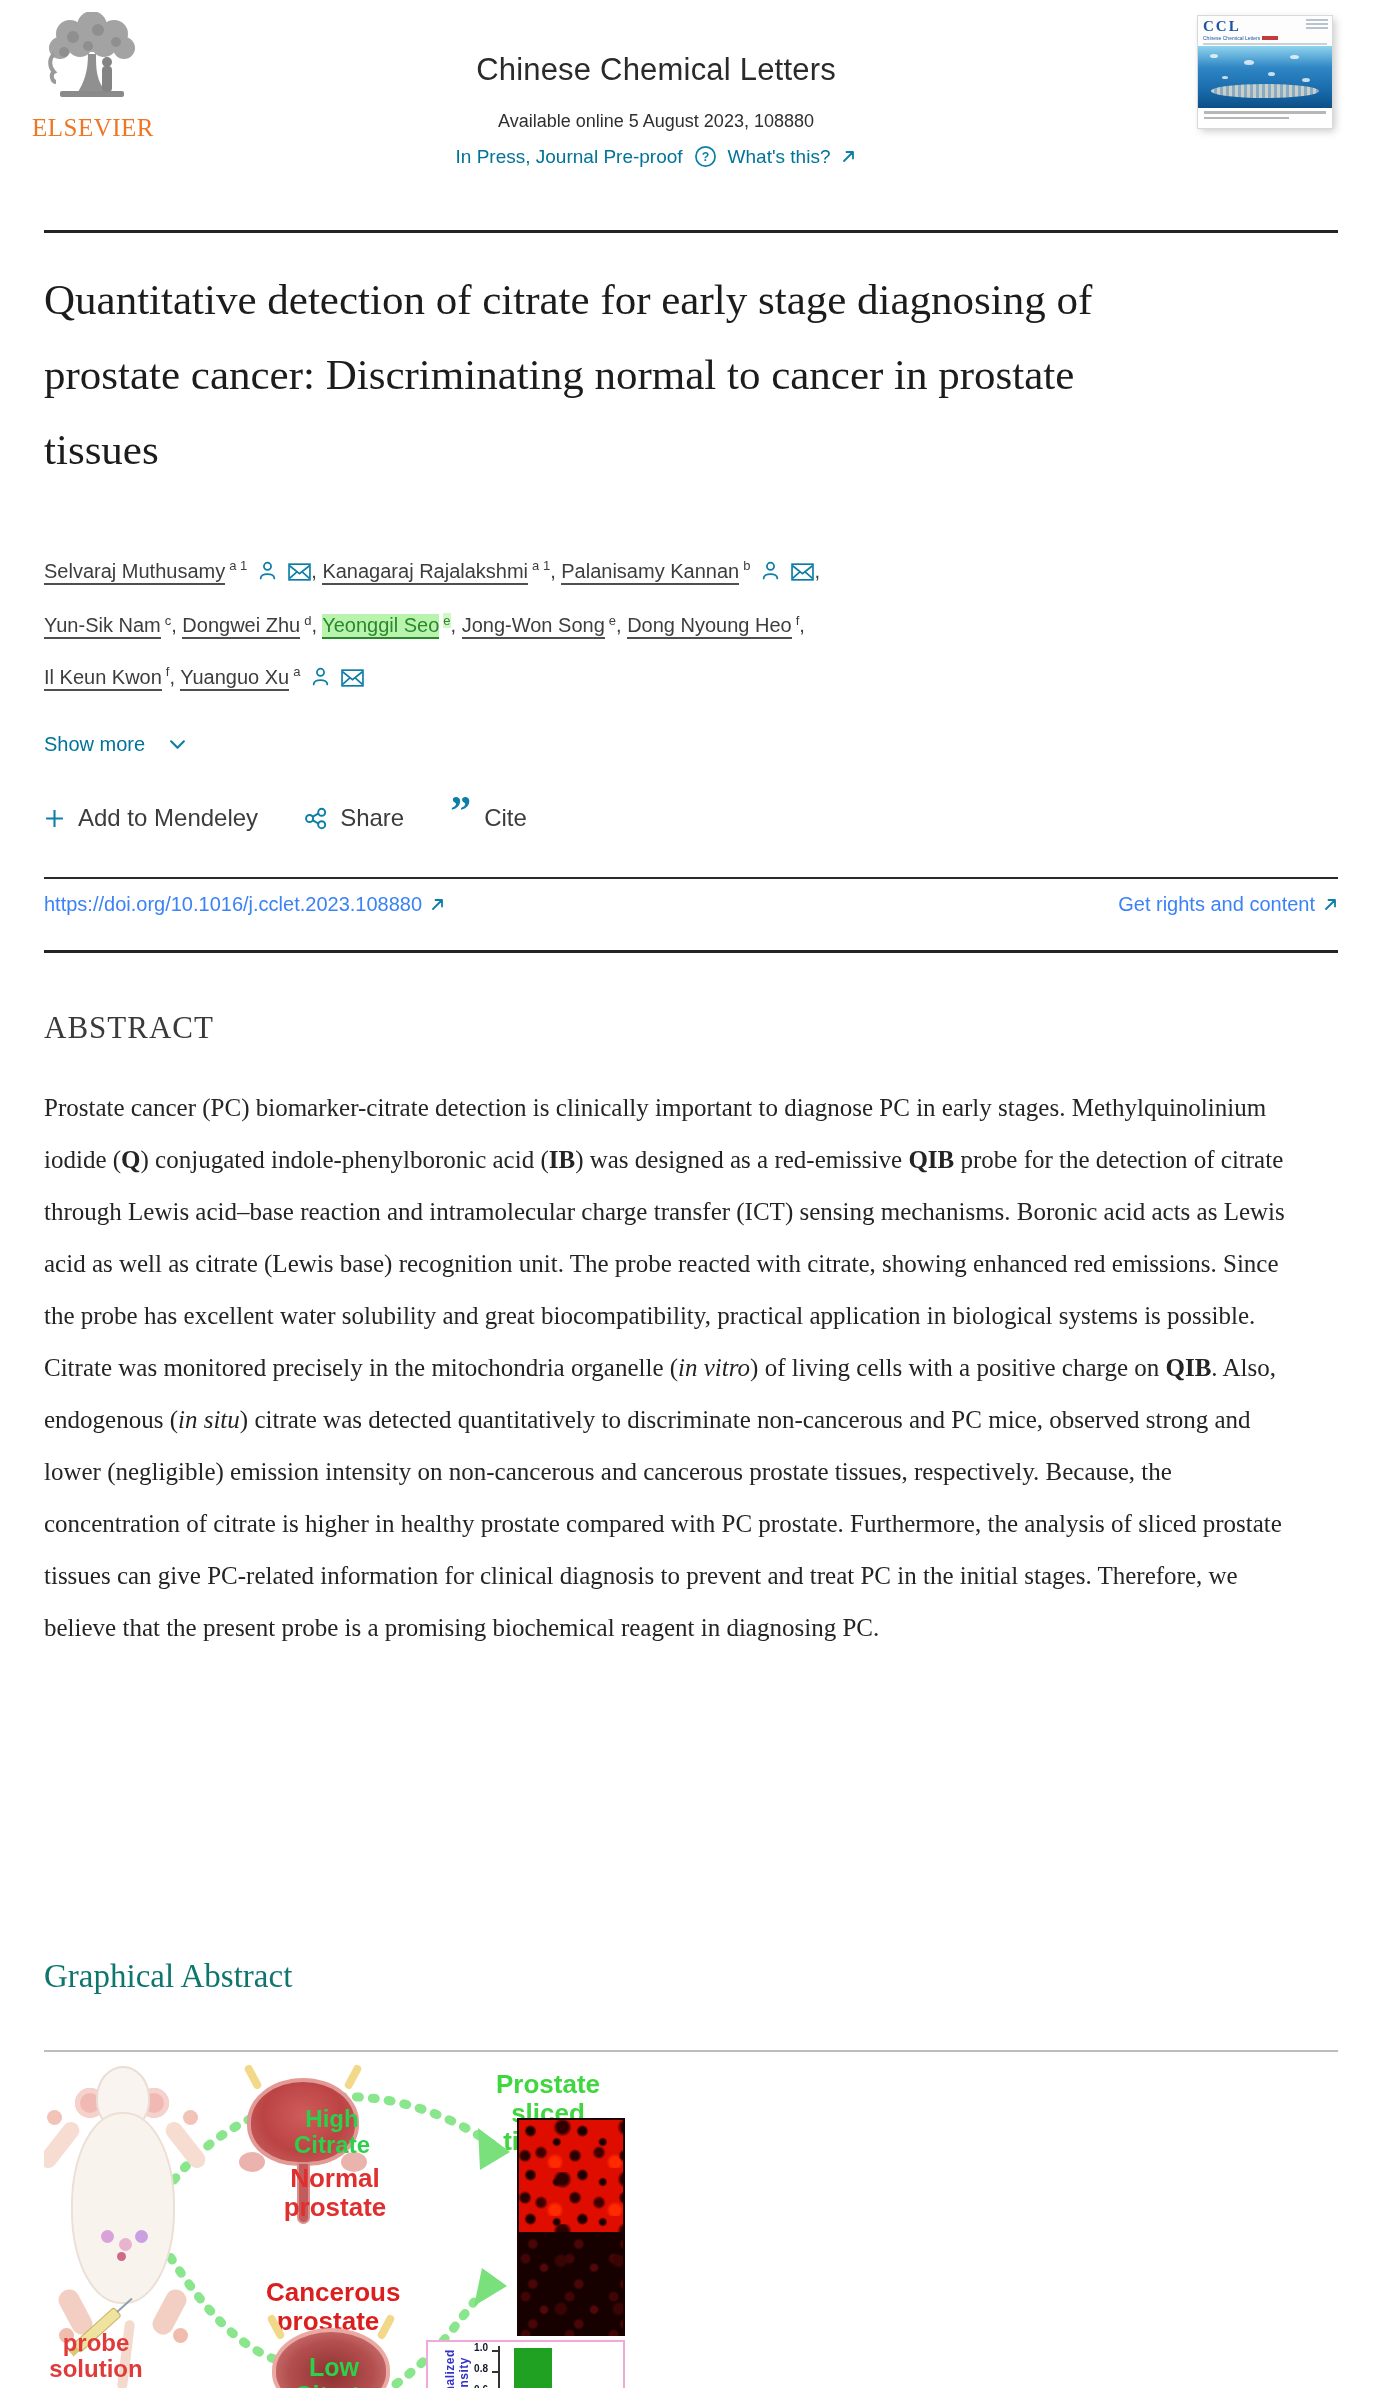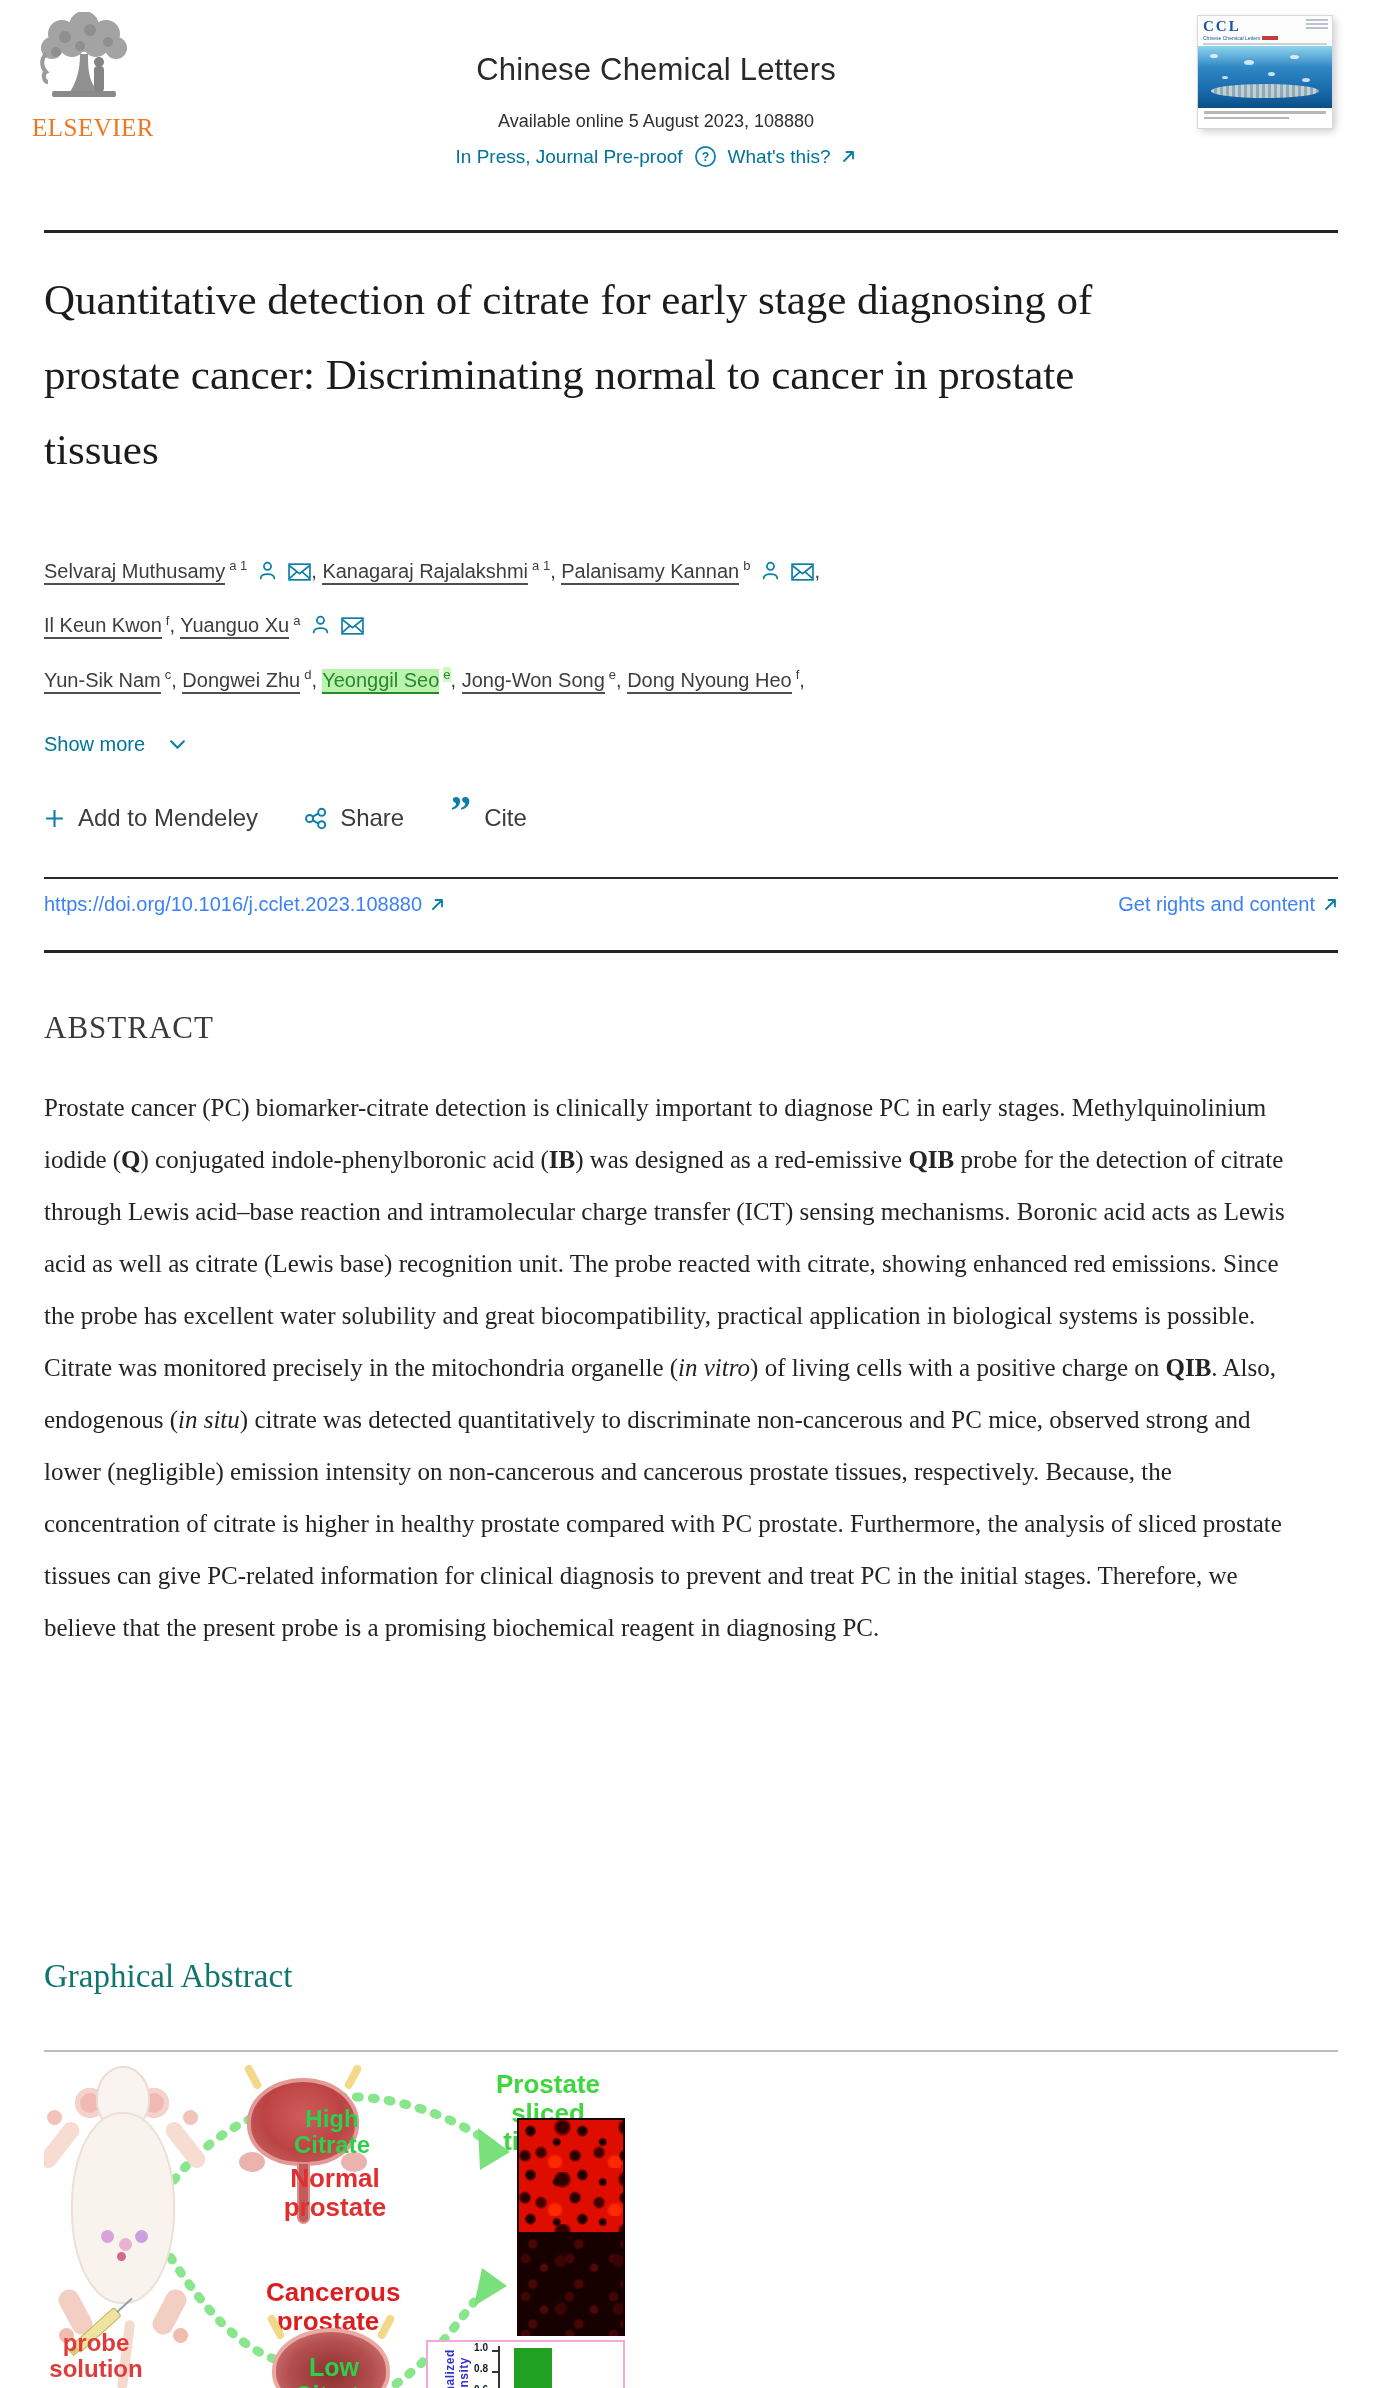--- a/index.html
+++ b/index.html
@@ -1,21 +1,21 @@
 <!DOCTYPE html>
 <html><head>
 <meta charset="utf-8">
 <style>
   * { margin:0; padding:0; box-sizing:border-box; }
   html,body { background:#ffffff; }
   .page { position:relative; width:1394px; height:2388px; background:#fff; overflow:hidden;
           font-family:"Liberation Sans", sans-serif; color:#212121; }
 
   
-  .elsevier { position:absolute; left:32px; top:12px; width:120px; }
+  .elsevier { position:absolute; left:32px; top:12px; width:120px; text-align:center; }
   .elsevier-word { margin-top:2px; font-family:"Liberation Serif", serif; font-size:25px; letter-spacing:.5px;
                    color:#ef7622; font-weight:400; }
   .header-center { position:absolute; left:0; right:82px; top:52px; text-align:center; }
   .journal-title { font-size:31px; font-weight:400; color:#2a2a2a; letter-spacing:.2px; cursor:pointer; }
   .availability { margin-top:23px; font-size:18px; color:#2f2f2f; }
   .inpress-row { margin-top:13px; display:flex; justify-content:center; align-items:center; gap:11px;
                  font-size:19px; color:#007398; }
   .inpress-row .lnk { cursor:pointer; }
   .cover { position:absolute; left:1198px; top:16px; width:134px; height:112px; background:#fff;
            box-shadow:0 0 0 1px #d8d8d8, 3px 3px 8px rgba(0,0,0,.22); overflow:hidden; cursor:pointer; }
@@ -241,35 +241,35 @@
       <span class="author"><span class="author-name">Kanagaraj Rajalakshmi</span><sup>a 1</sup><span class="sep">, </span></span>
       <span class="author"><span class="author-name">Palanisamy Kannan</span><sup>b</sup><span class="a-icon"><svg width="21" height="21" viewBox="0 0 20 20">
               <circle cx="10" cy="6" r="3.4" fill="none" stroke="#0d7ea8" stroke-width="1.7"></circle>
               <path d="M3.5 17.5 C3.5 12 16.5 12 16.5 17.5" fill="none" stroke="#0d7ea8" stroke-width="1.7" stroke-linecap="round"></path>
             </svg></span><span class="a-icon"><svg width="23" height="18" viewBox="0 0 22 17">
               <rect x="1" y="1" width="20" height="15" fill="none" stroke="#0d7ea8" stroke-width="1.6"></rect>
               <path d="M1.5 2.5 L11 10 L20.5 2.5 M1.5 14.5 L8.2 8.6 M20.5 14.5 L13.8 8.6" fill="none" stroke="#0d7ea8" stroke-width="1.6"></path>
             </svg></span><span class="sep">,</span></span>
     </div>
     <div class="author-line">
+      <span class="author"><span class="author-name">Yun-Sik Nam</span><sup>c</sup><span class="sep">, </span></span>
+      <span class="author"><span class="author-name">Dongwei Zhu</span><sup>d</sup><span class="sep">, </span></span>
+      <span class="author hl"><span class="author-name">Yeonggil Seo</span><sup>e</sup><span class="sep">, </span></span>
+      <span class="author"><span class="author-name">Jong-Won Song</span><sup>e</sup><span class="sep">, </span></span>
+      <span class="author"><span class="author-name">Dong Nyoung Heo</span><sup>f</sup><span class="sep">,</span></span>
+    </div>
+    <div class="author-line">
       <span class="author"><span class="author-name">Il Keun Kwon</span><sup>f</sup><span class="sep">, </span></span>
       <span class="author"><span class="author-name">Yuanguo Xu</span><sup>a</sup><span class="a-icon"><svg width="21" height="21" viewBox="0 0 20 20">
               <circle cx="10" cy="6" r="3.4" fill="none" stroke="#0d7ea8" stroke-width="1.7"></circle>
               <path d="M3.5 17.5 C3.5 12 16.5 12 16.5 17.5" fill="none" stroke="#0d7ea8" stroke-width="1.7" stroke-linecap="round"></path>
             </svg></span><span class="a-icon"><svg width="23" height="18" viewBox="0 0 22 17">
               <rect x="1" y="1" width="20" height="15" fill="none" stroke="#0d7ea8" stroke-width="1.6"></rect>
               <path d="M1.5 2.5 L11 10 L20.5 2.5 M1.5 14.5 L8.2 8.6 M20.5 14.5 L13.8 8.6" fill="none" stroke="#0d7ea8" stroke-width="1.6"></path>
             </svg></span></span>
-    </div>
-    <div class="author-line">
-      <span class="author"><span class="author-name">Yun-Sik Nam</span><sup>c</sup><span class="sep">, </span></span>
-      <span class="author"><span class="author-name">Dongwei Zhu</span><sup>d</sup><span class="sep">, </span></span>
-      <span class="author hl"><span class="author-name">Yeonggil Seo</span><sup>e</sup><span class="sep">, </span></span>
-      <span class="author"><span class="author-name">Jong-Won Song</span><sup>e</sup><span class="sep">, </span></span>
-      <span class="author"><span class="author-name">Dong Nyoung Heo</span><sup>f</sup><span class="sep">,</span></span>
     </div>
   </div>
 
   <div class="show-more">
     <span>Show more</span>
     <svg width="17" height="11" viewBox="0 0 16 10">
       <path d="M2 2 L8 8 L14 2" fill="none" stroke="#0d7ea8" stroke-width="2" stroke-linecap="round" stroke-linejoin="round"></path>
     </svg>
   </div>
 

